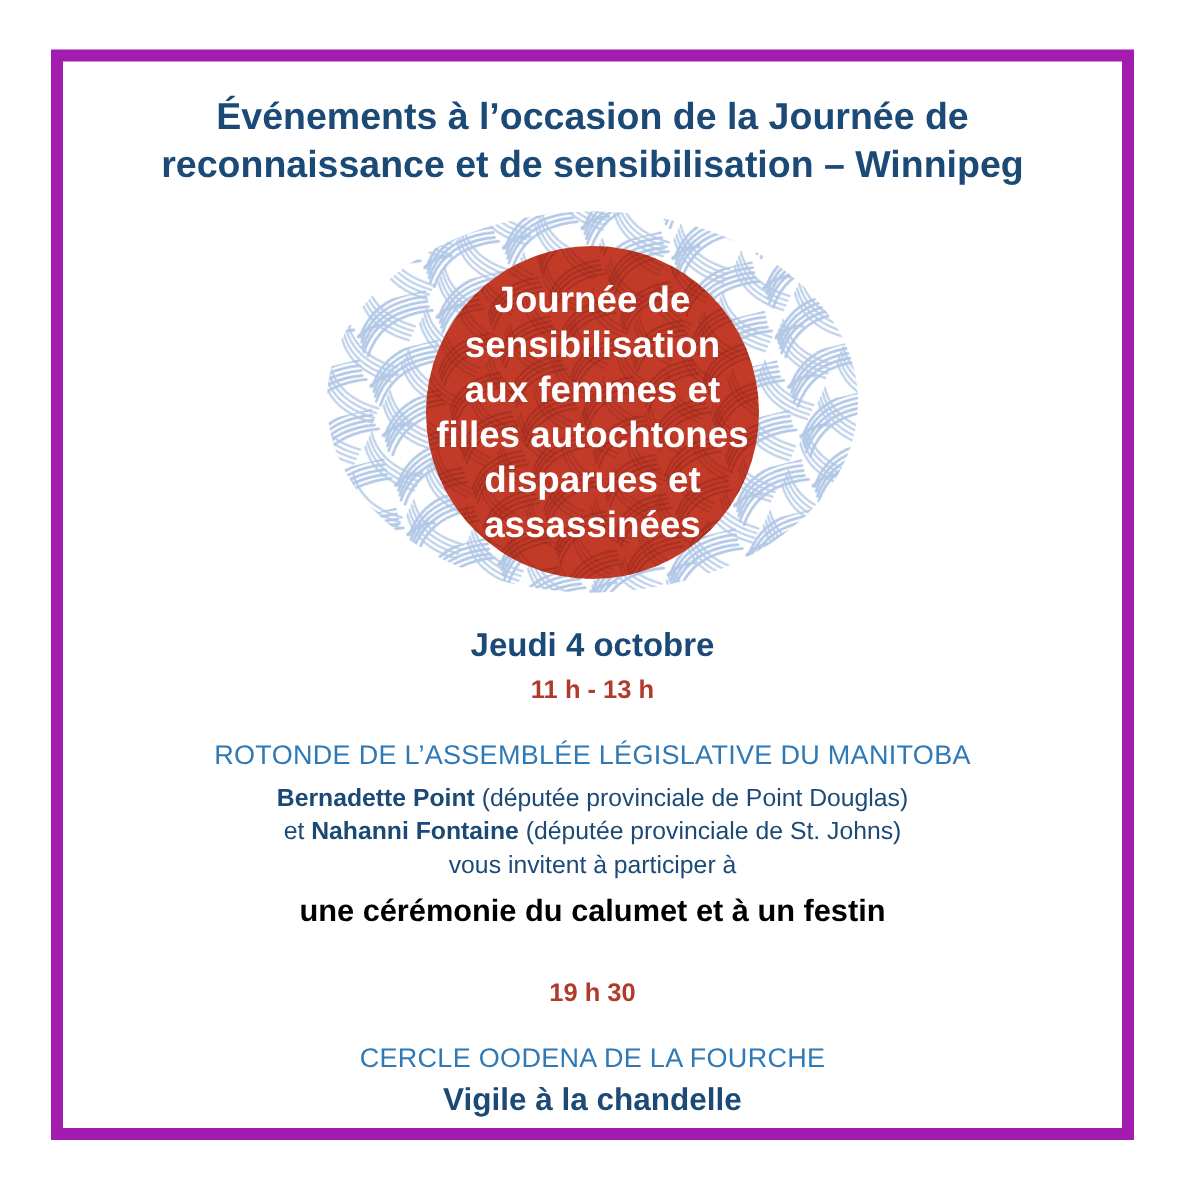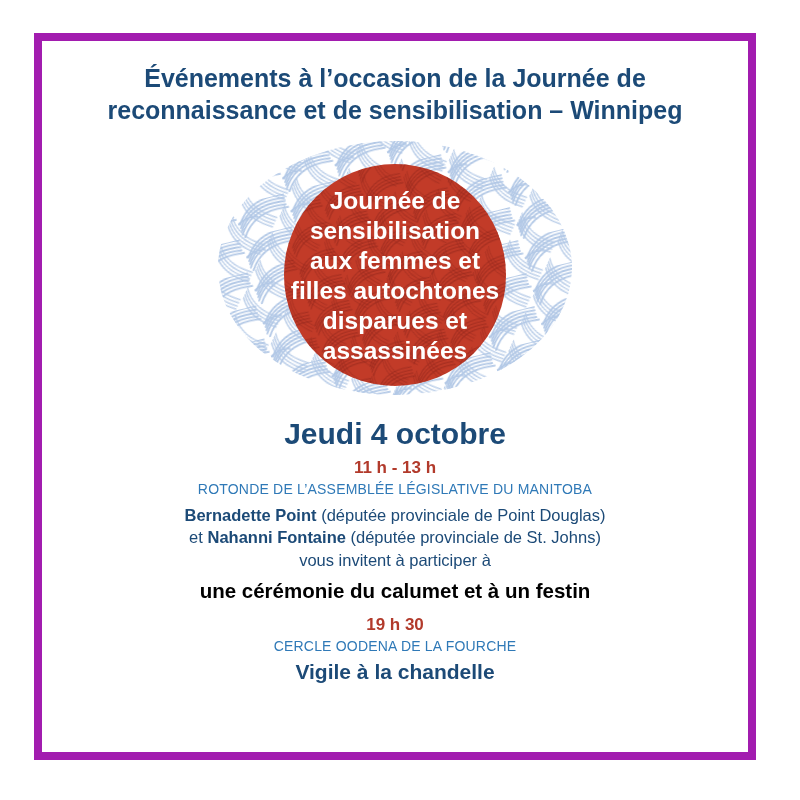--- a/index.html
+++ b/index.html
@@ -21,28 +21,28 @@
   .badge{
     position:relative;width:356px;height:262px;margin:14px auto 0;
   }
   .badge svg{position:absolute;left:0;top:0;}
   .badge-text{
     position:absolute;left:38px;top:30px;width:280px;height:212px;
     display:flex;align-items:center;justify-content:center;
     font-size:24.5px;font-weight:bold;color:#ffffff;line-height:1.23;
     white-space:pre-line;text-align:center;
   }
-  .date{margin-top:15px;font-size:30px;font-weight:bold;color:#1c4a77;}
+  .date{margin-top:15px;font-size:22px;font-weight:bold;color:#1c4a77;}
   .time{margin-top:7px;font-size:17px;font-weight:bold;color:#b23a2b;text-align:center;}
-  .venue{margin-top:3px;font-size:14px;font-weight:normal;color:#2f79b7;letter-spacing:.2px;}
+  .venue{margin-top:23px;font-size:18px;font-weight:normal;color:#2f79b7;letter-spacing:.2px;}
   .hosts{margin-top:7px;font-size:16.5px;color:#1c4a77;line-height:1.35;}
   .hosts .b{font-weight:bold;}
   .event-title{margin-top:8px;font-size:20.5px;font-weight:bold;color:#000000;}
   .desc{margin-top:6px;font-size:16px;color:#1c4a77;line-height:1.32;white-space:pre-line;}
-  .time2{margin-top:12px;}
+  .time2{margin-top:32px;}
   .vigil-title{margin-top:6px;font-size:21px;font-weight:bold;color:#1c4a77;}
 </style>
 </head>
 <body>
 
 <div class="frame">
 
   <h1 class="title">Événements à l’occasion de la Journée de
 reconnaissance et de sensibilisation – Winnipeg</h1>
 

